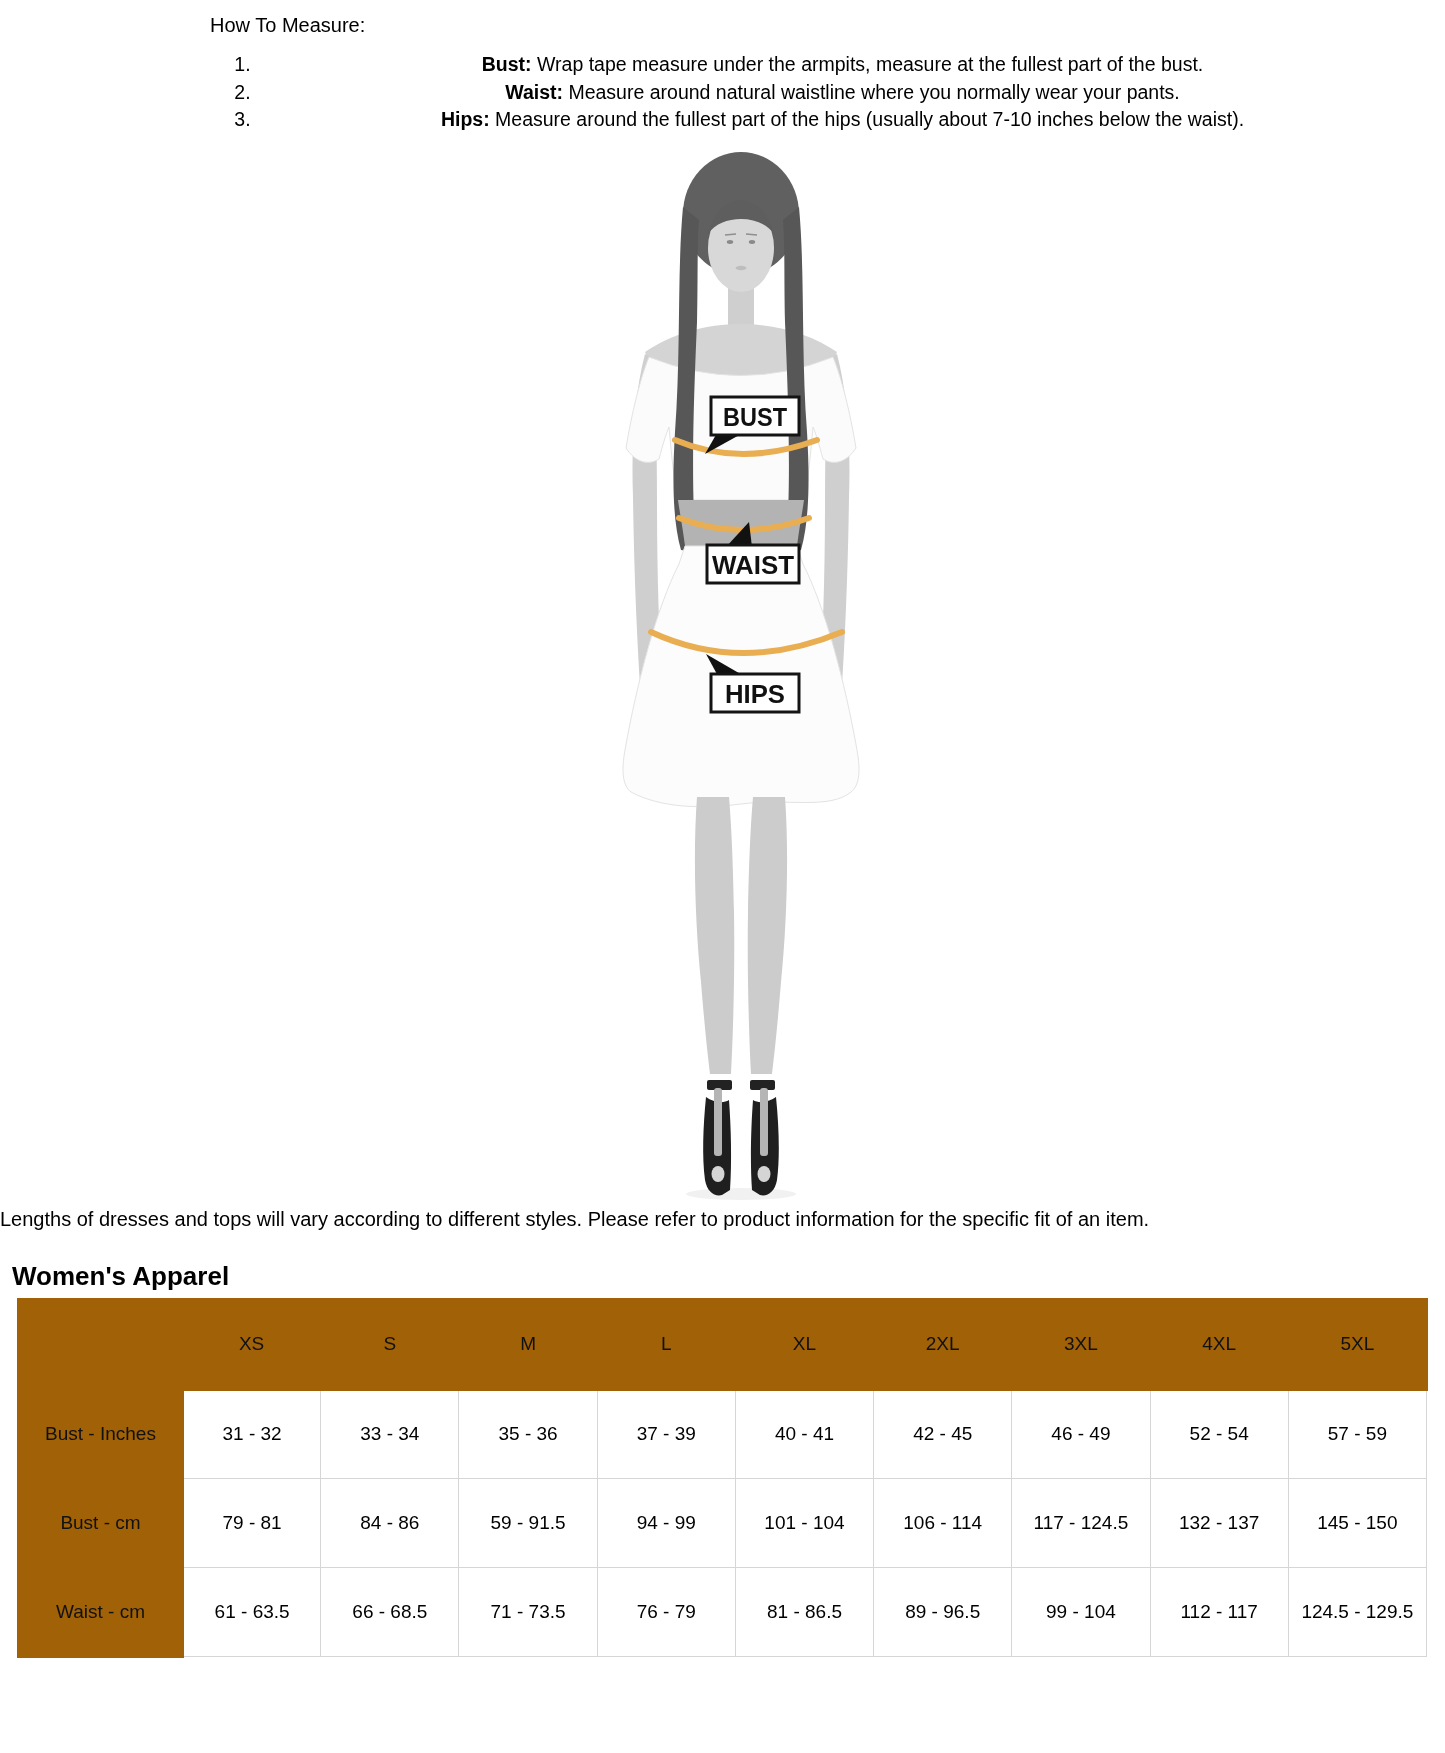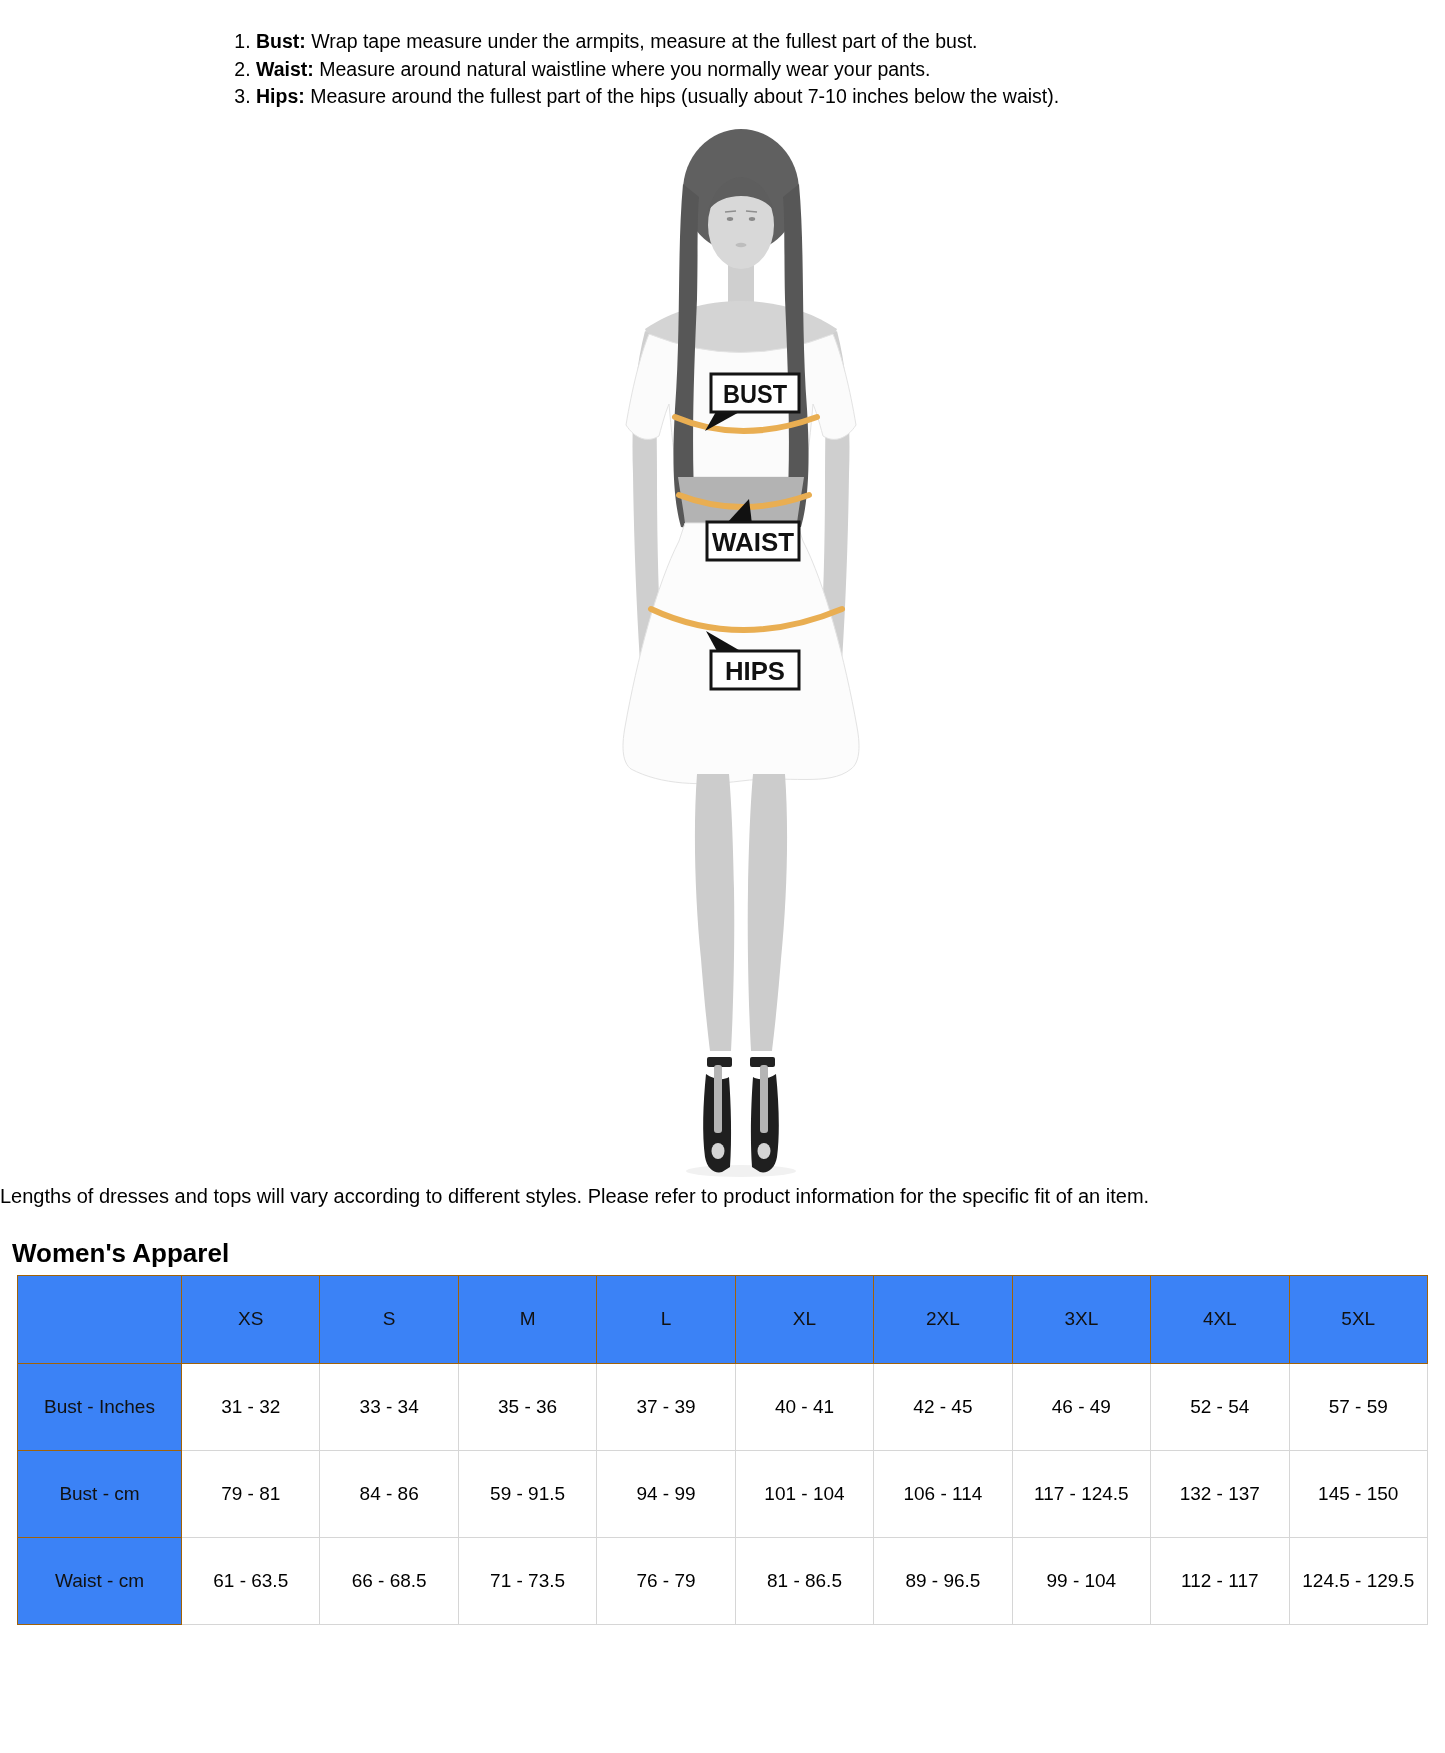--- a/index.html
+++ b/index.html
@@ -3,39 +3,40 @@
 <meta charset="utf-8">
 <style>
   html,body { margin:0; padding:0; }
   body {
     width:1445px; height:1753px; background:#ffffff; color:#000;
     font-family:"Liberation Sans","DejaVu Sans",sans-serif;
     overflow:hidden;
   }
   .howto { padding:14px 0 0 210px; }
   .howto h3 { margin:0; font-size:20px; font-weight:normal; }
-  .howto ol { margin:14px 16px 0 0; padding-left:46px; font-size:19.5px; line-height:27.5px; }
+  .howto ol { margin:14px 16px 0 0; padding-left:46px; font-size:19.5px; line-height:27.5px;text-align:center; }
   .howto li b { font-weight:bold; }
   .figure-wrap { width:300px; margin:18px auto 0; position:relative; left:18px; }
   .note { width:1280px; margin:2px 0 0 0; font-size:20px; }
   .apparel h2 { margin:30px 0 0 12px; font-size:26px; font-weight:bold; }
   table.size { border-collapse:collapse; margin:6px 0 0 17px; width:1411px; table-layout:fixed; font-size:19px; }
   table.size th, table.size td { text-align:center; vertical-align:middle; font-weight:normal; padding:0; }
   table.size thead th { height:87px; }
   table.size tbody th, table.size tbody td { height:86px; }
-  table.size .gray { background:#3b82f6; border:1px solid #a16207; color:#111; }
+  table.size .gray { background:#a16207; border:3px solid #a16207; color:#111; }
   table.size td { background:#ffffff; border:1px solid #d6d6d6; }
   col.firstcol { width:164px; }
 </style>
 </head>
 <body>
 
 <div class="page">
 
   <section class="howto">
+    <h3>How To Measure:</h3>
     <ol id="measure-steps">
         <li><b>Bust:</b> <span>Wrap tape measure under the armpits, measure at the fullest part of the bust.</span></li>
         <li><b>Waist:</b> <span>Measure around natural waistline where you normally wear your pants.</span></li>
         <li><b>Hips:</b> <span>Measure around the fullest part of the hips (usually about 7-10 inches below the waist).</span></li>
       </ol>
   </section>
 
   <div class="figure-wrap">
     <svg width="300" height="1050" viewBox="0 0 300 1050">
 

